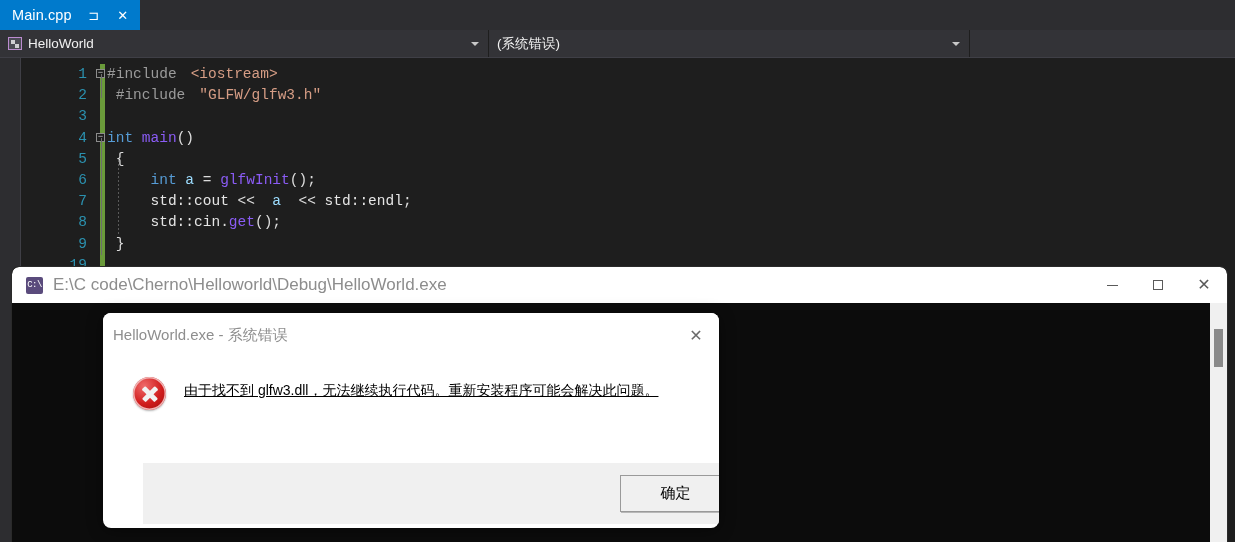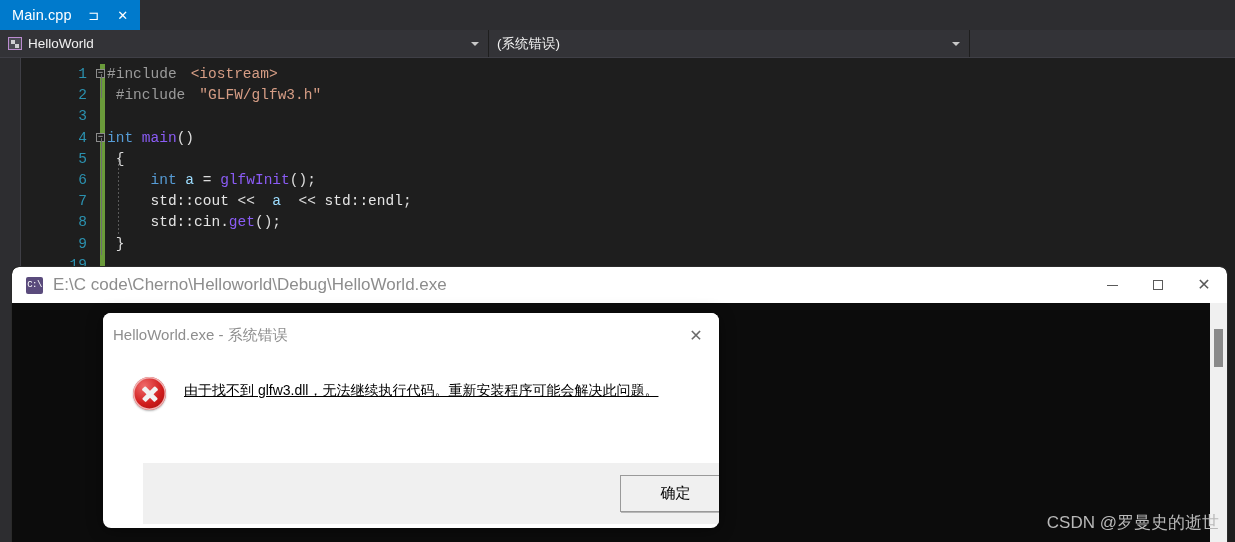--- a/index.html
+++ b/index.html
@@ -446,15 +446,14 @@
     </div>
     <div class="dlg-content">
       <div class="err-icon"></div>
       <div class="err-text">由于找不到 glfw3.dll，无法继续执行代码。重新安装程序可能会解决此问题。</div>
     </div>
     <div class="dlg-footer">
       <button class="dlg-ok">确定</button>
     </div>
   </div>
 
-  <div class="watermark">CSDN @罗曼史的逝世</div>
 
 </div>
 
 </body></html>

